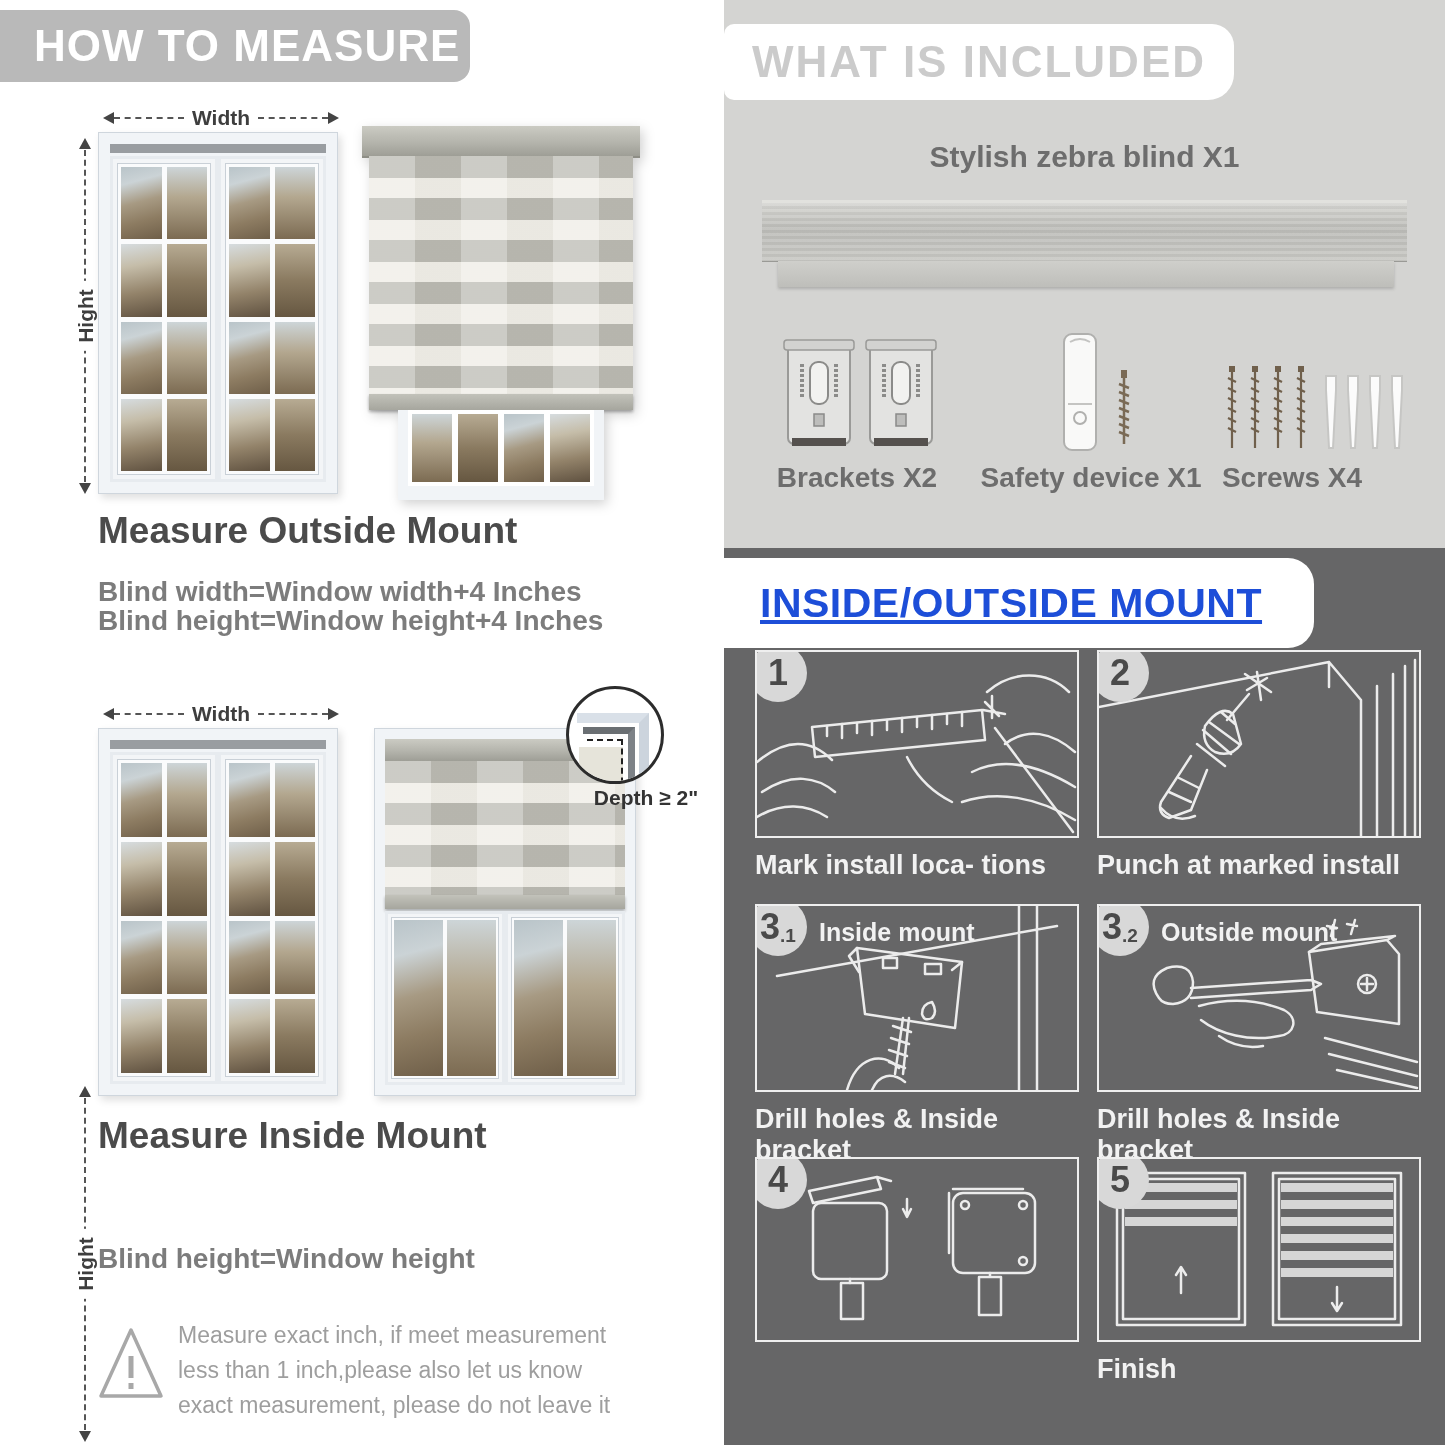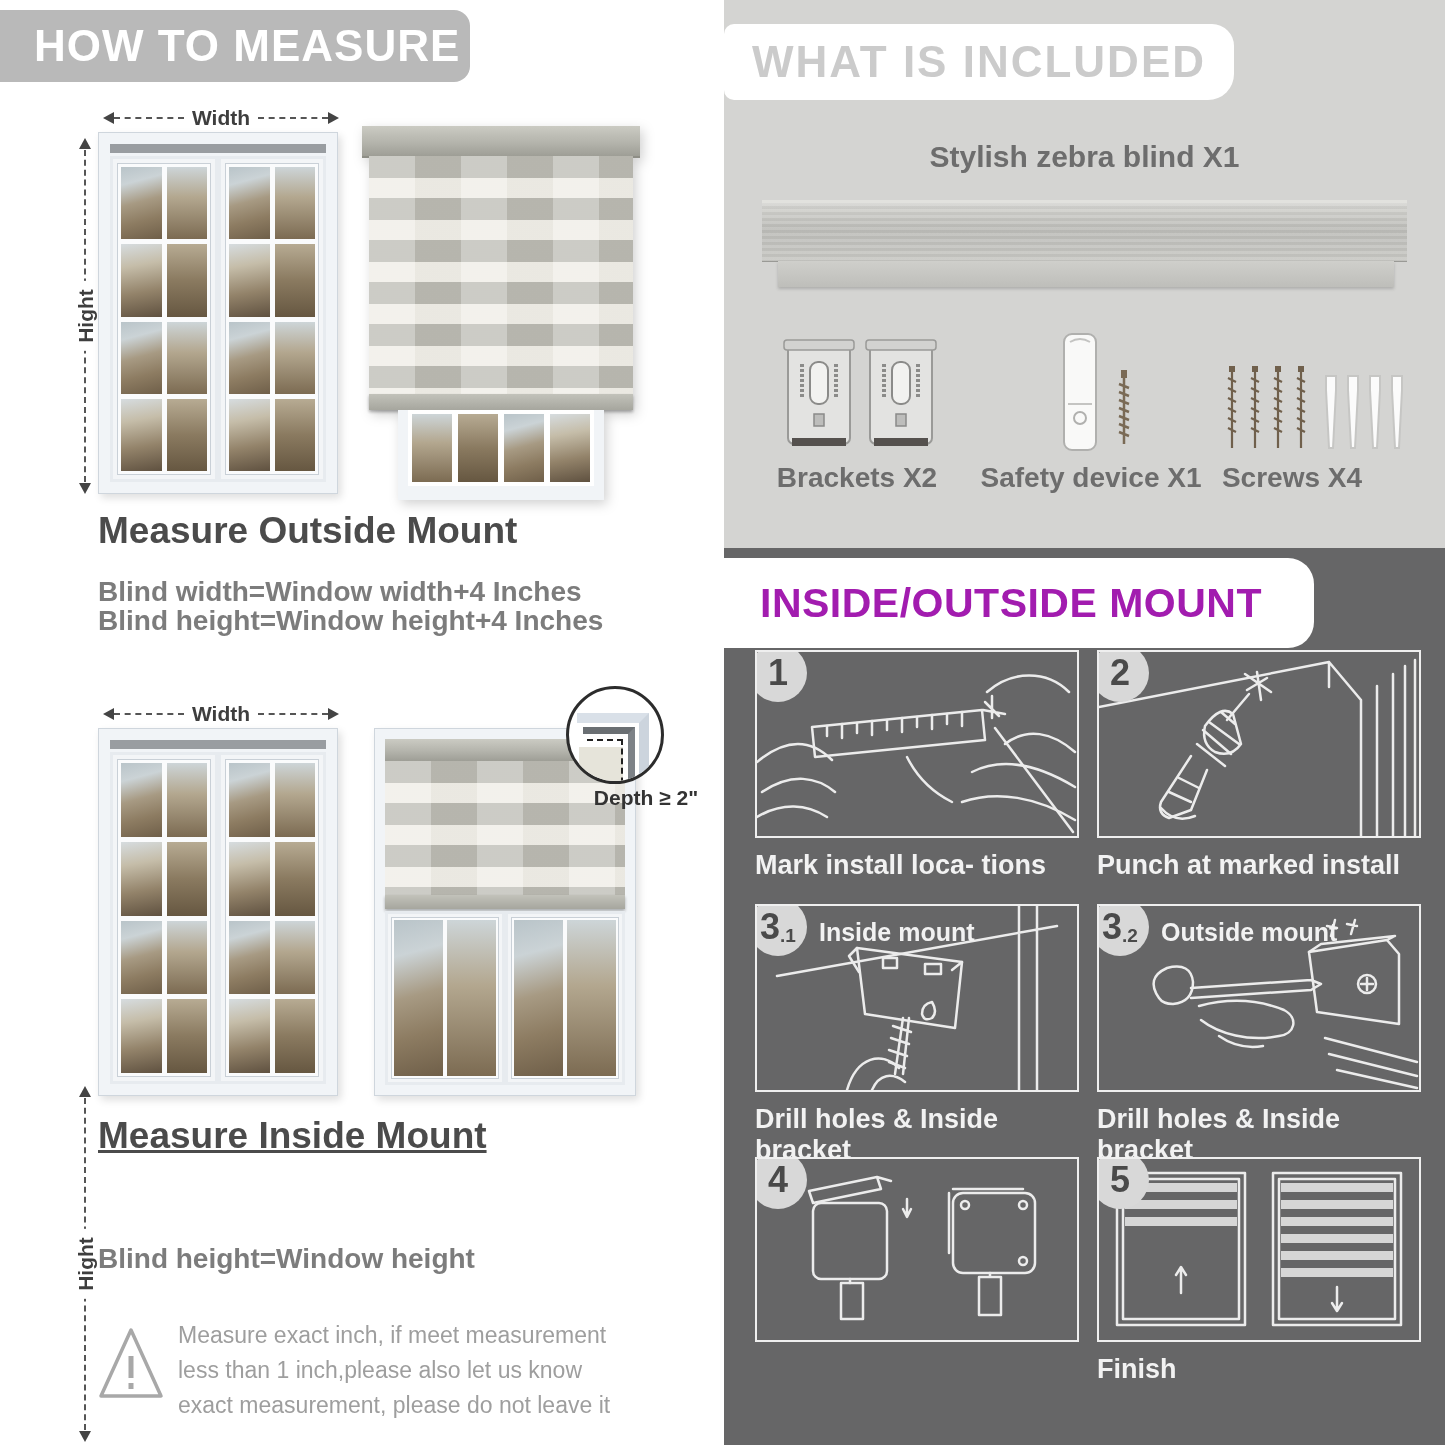--- a/index.html
+++ b/index.html
@@ -86,21 +86,21 @@
       linear-gradient(180deg,#d6d6d2 0%,#bdbdb9 45%,#c8c8c4 100%);
     border-top:3px solid #e2e2de;box-shadow:0 1px 0 #9a9a96;}
   .rail-lip{position:absolute;left:54px;top:261px;width:616px;height:26px;
     background:linear-gradient(180deg,#cfcfcb,#bebeba);box-shadow:0 2px 3px rgba(0,0,0,.18);}
   .item-label{position:absolute;top:462px;text-align:center;font-size:28px;font-weight:700;color:#6d6d6d;}
 
   
   .mount-panel{left:724px;top:548px;width:721px;height:897px;background:#666667;}
   .mount-header{position:absolute;left:0;top:10px;width:590px;height:90px;background:#fff;
     border-radius:0 26px 26px 0;display:flex;align-items:center;padding-left:36px;box-sizing:border-box;}
-  .mount-header span{font-size:41px;font-weight:800;color:#a21caf;letter-spacing:.5px;}
+  .mount-header span{font-size:41px;font-weight:800;color:#1d4ed8;letter-spacing:.5px;text-decoration:underline;}
 
   .step{position:absolute;width:324px;}
   .step .frame{position:relative;height:188px;border:2px solid #efefef;box-sizing:border-box;overflow:hidden;}
   .step .caption{margin-top:12px;font-size:27px;font-weight:700;color:#f2f2f2;}
   .badge{position:absolute;top:-8px;left:-8px;width:58px;height:58px;border-radius:50%;background:#d8d8d8;
     display:flex;align-items:center;justify-content:center;color:#4a4a4a;font-weight:700;font-size:36px;}
   .badge .sub{font-size:19px;align-self:flex-end;margin-bottom:9px;}
   .inner-label{position:absolute;top:12px;left:62px;font-size:25px;font-weight:700;color:#f2f2f2;}
   .step svg{position:absolute;inset:0;}
   .sline{stroke:#ececec;stroke-width:2.5;fill:none;stroke-linecap:round;stroke-linejoin:round;}
@@ -228,21 +228,21 @@
   </div>
 
   <div class="abs callout" style="left:566px;top:686px;">
     <div class="fo"></div>
     <div class="fg"></div>
     <div class="fd"></div>
     <div class="fdash"></div>
   </div>
   <div class="abs depth-label" style="left:576px;top:786px;width:140px;text-align:center;">Depth ≥ 2"</div>
 
-  <div class="abs sec-title" style="left:98px;top:1115px;text-decoration:underline;">Measure Inside Mount</div>
+  <div class="abs sec-title" style="left:98px;top:1115px;">Measure Inside Mount</div>
   <div class="abs formula" style="left:98px;top:1243px;">Blind height=Window height</div>
 
   <svg class="abs" style="left:95px;top:1322px;" width="72" height="84" viewBox="0 0 72 84">
     <path d="M36,8 L66,74 L6,74 Z" fill="none" stroke="#a8a8a8" stroke-width="3.5" stroke-linejoin="round"></path>
     <rect x="33.5" y="34" width="5" height="22" fill="#a8a8a8"></rect>
     <rect x="33.5" y="61" width="5" height="6" fill="#a8a8a8"></rect>
   </svg>
   <div class="abs warn-text" style="left:178px;top:1318px;width:455px;">Measure exact inch, if meet measurement less than 1 inch,please also let us know exact measurement, please do not leave it</div>
 
   <div class="abs included-panel">

